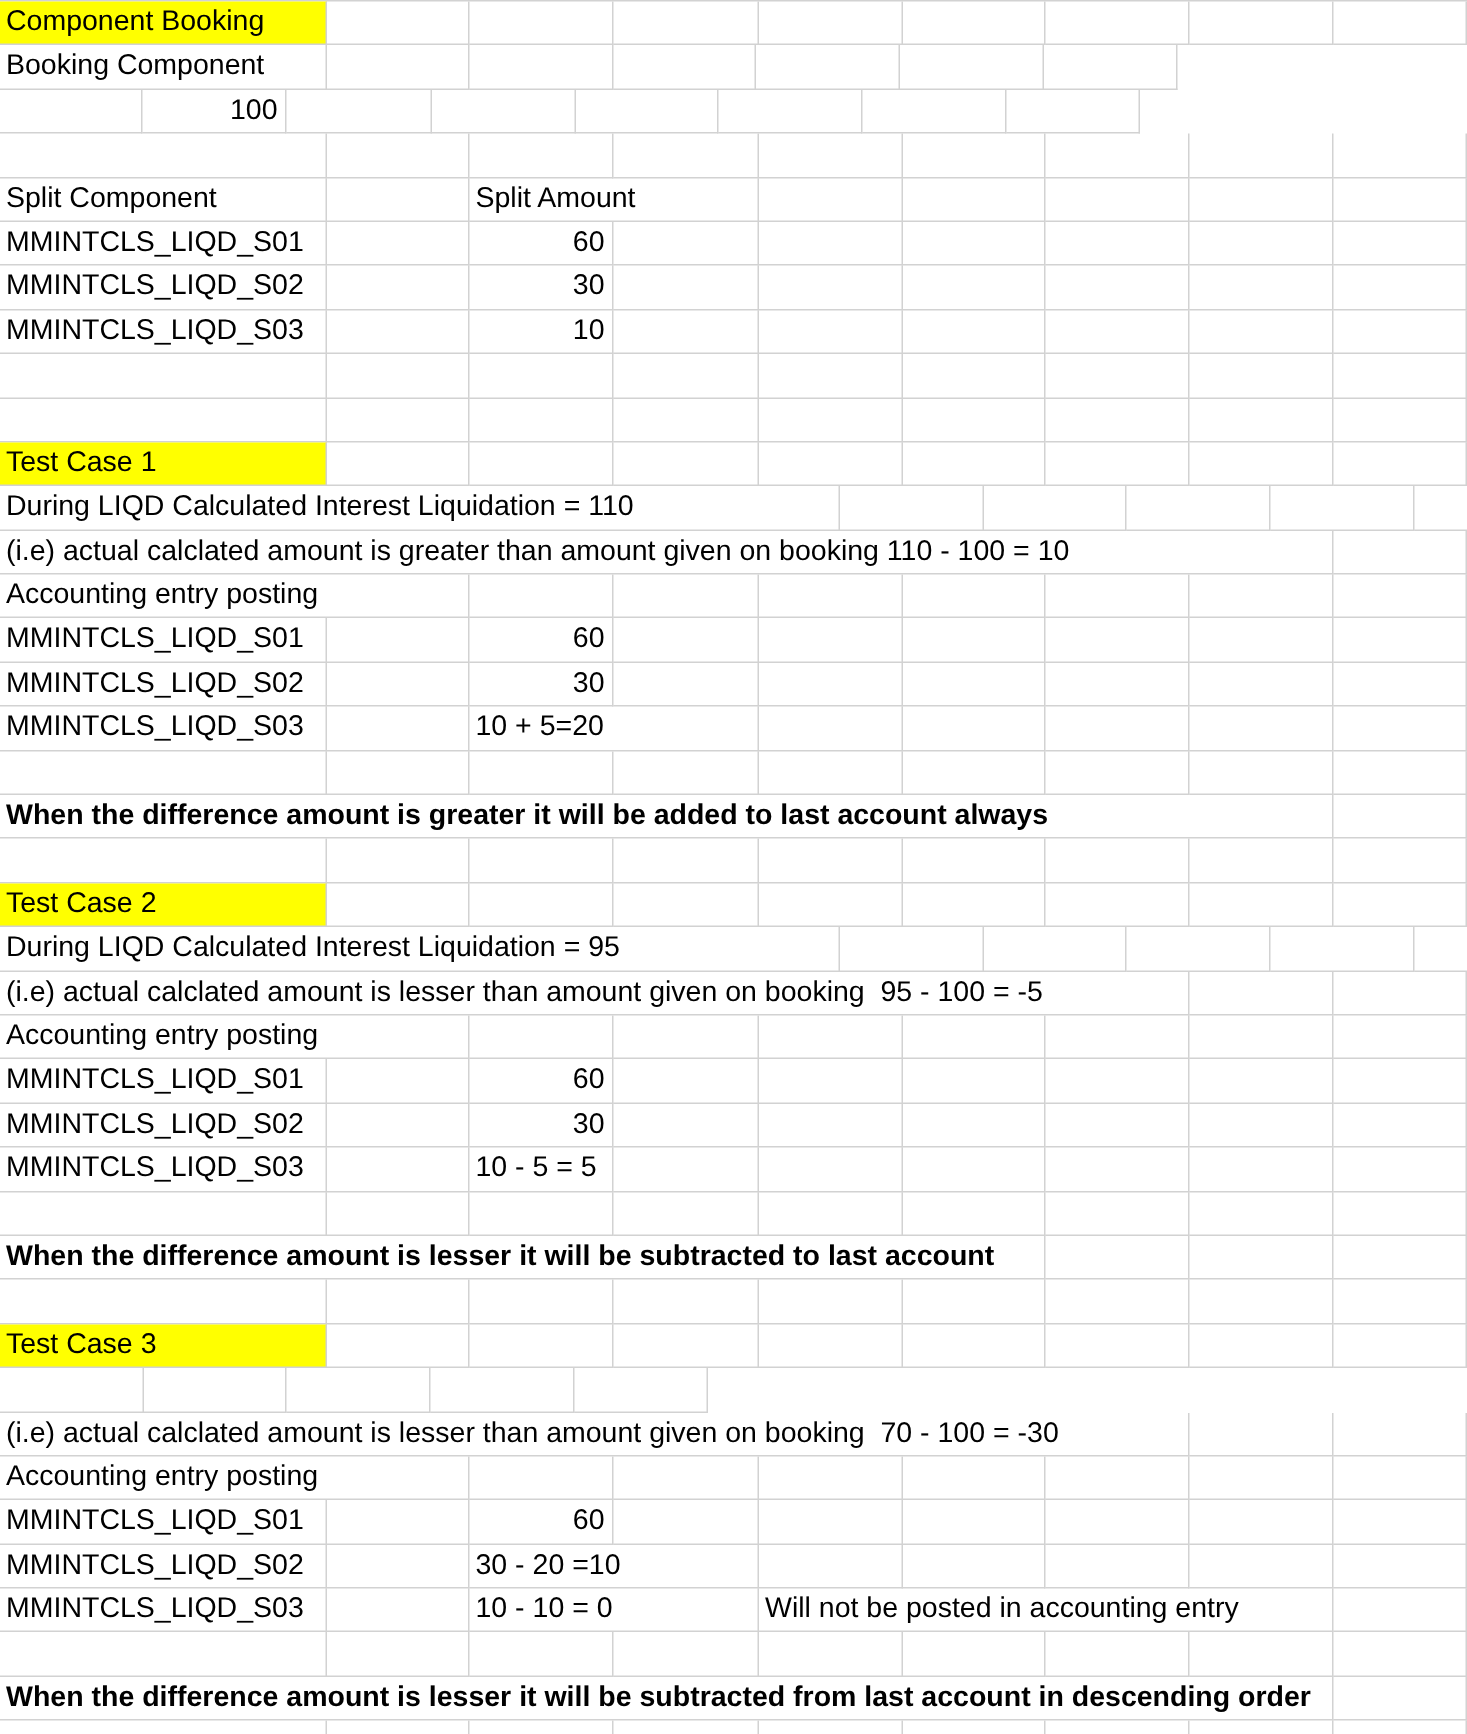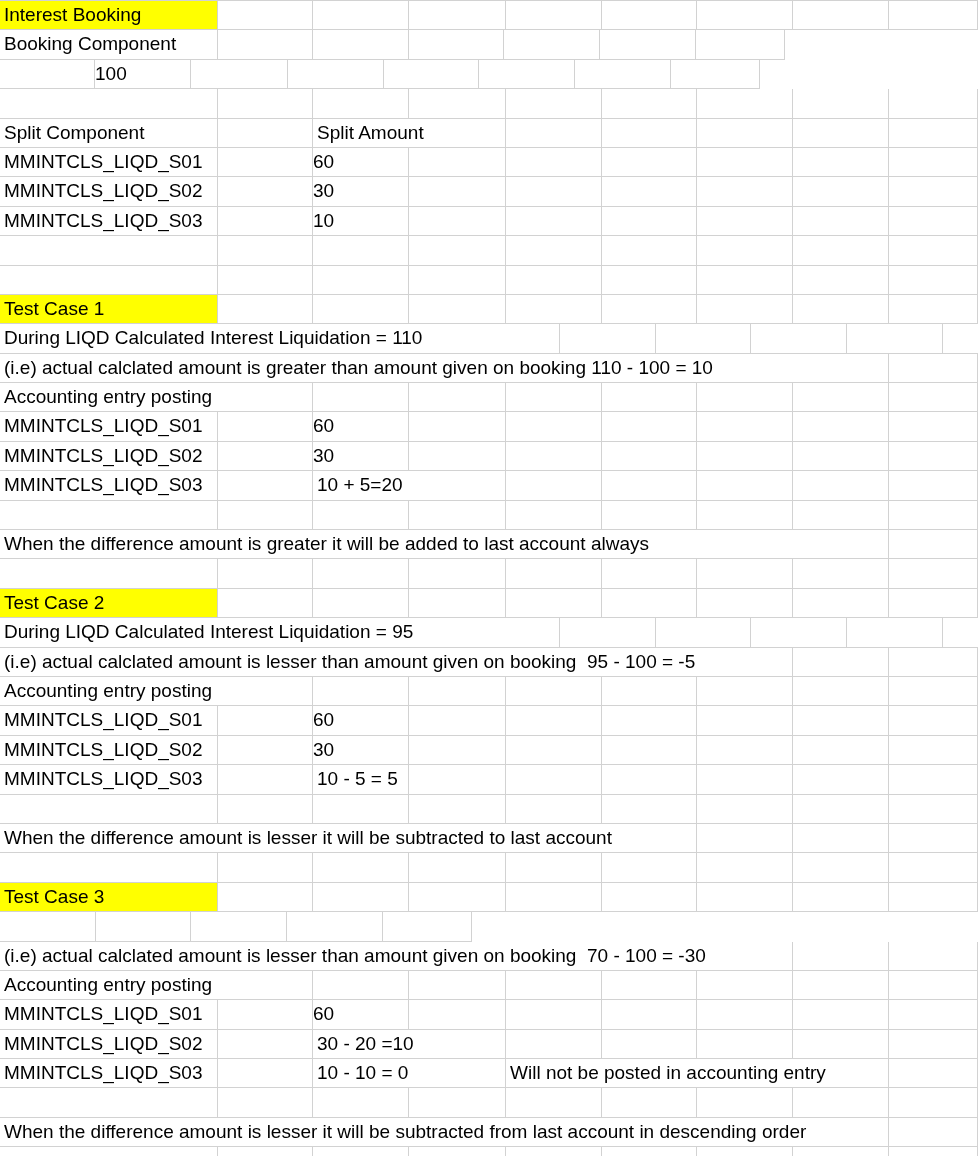--- a/index.html
+++ b/index.html
@@ -13,31 +13,31 @@
     box-sizing:border-box;flex:0 0 auto;height:100%;
     border-right:1px solid #d2d2d2;border-bottom:1px solid #d2d2d2;
     white-space:pre;overflow:visible;line-height:28px;padding-left:4px;
   }
   
   .ca{width:218px}.cb{width:95px}.cc{width:96px}.cd{width:97px}.ce{width:96px}
   .cf{width:95px}.cg{width:96px}.ch{width:96px}.ci{width:89px}
   
   .sab{width:313px}.sad{width:560px}.saf{width:697px}.sag{width:793px}.sah{width:889px}
   .scd{width:193px}.seh{width:383px}
-  .num{padding-right:5px;padding-left:0}
+  .num{text-align:right;padding-right:5px;padding-left:0}
   .yel{background:#ffff00}
-  .bold{font-weight:400}
+  .bold{font-weight:700}
 </style>
 </head>
 <body>
 
 <div id="sheet">
 
   <div class="r">
-    <div class="c ca yel">Interest Booking</div>
+    <div class="c ca yel">Component Booking</div>
     <div class="c cb"></div>
       <div class="c cc"></div>
       <div class="c cd"></div>
       <div class="c ce"></div>
       <div class="c cf"></div>
       <div class="c cg"></div>
       <div class="c ch"></div>
       <div class="c ci"></div>
   </div>
 

